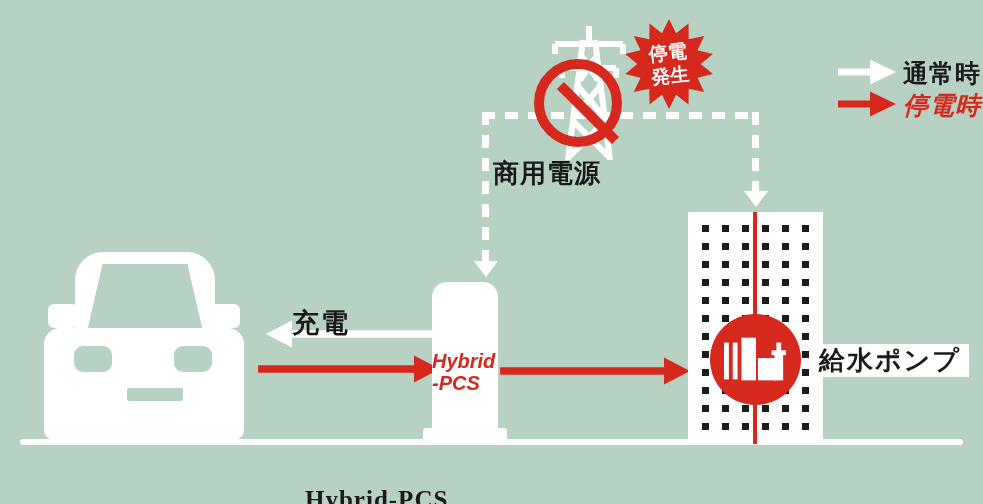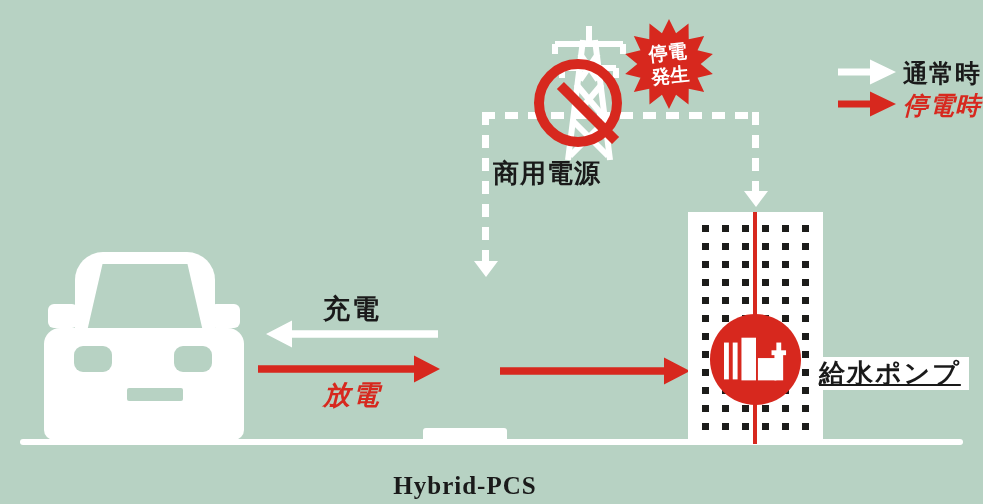--- a/index.html
+++ b/index.html
@@ -25,21 +25,21 @@
   
   .no-circle{width:88px;height:88px;border:10px solid var(--accent-red);border-radius:50%;box-sizing:border-box;}
   .no-slash{position:absolute;left:39px;top:5px;width:10px;height:78px;background:var(--accent-red);transform:rotate(-45deg);}
   
   .burst-text{display:flex;flex-direction:column;align-items:center;justify-content:center;
     width:92px;height:92px;color:var(--white);font-size:19px;line-height:23px;transform:rotate(-6deg);}
   
   .windows{display:grid;grid-template-columns:repeat(6,7px);grid-auto-rows:7px;row-gap:11px;column-gap:13px;padding:13px 0 0 14px;}
   .win{background:#1c1c1a;}
   
-  .c{text-align:center;}
+  .c{margin-top:14px;}
   .red-t{color:var(--accent-red);font-style:italic;}
   .lbl-lg{font-size:26px;letter-spacing:1px;}
   .lbl-md{font-size:25px;letter-spacing:1px;}
   .pump-tag{background:var(--white);font-size:26px;line-height:33px;padding:0 8px;letter-spacing:2px;}
 </style>
 </head>
 <body>
 
 <div id="stage">
 
@@ -97,22 +97,27 @@
     <div class="abs" style="left:46px;top:96px;width:38px;height:26px;background:var(--background);border-radius:9px;"></div>
     <div class="abs" style="left:146px;top:96px;width:38px;height:26px;background:var(--background);border-radius:9px;"></div>
     <div class="abs" style="left:99px;top:138px;width:56px;height:13px;background:var(--background);border-radius:2px;"></div>
     <div class="abs fill-white" style="left:22px;top:166px;width:40px;height:29px;border-radius:0 0 10px 10px;"></div>
     <div class="abs fill-white" style="left:166px;top:166px;width:40px;height:29px;border-radius:0 0 10px 10px;"></div>
   </div>
 
   <div class="abs arrow-l fill-white" style="left:266px;top:320px;width:172px;height:28px;"></div>
   <div class="abs c" style="left:292px;top:291px;width:120px;font-size:27px;letter-spacing:2px;">充電</div>
   <div class="abs arrow-r fill-red" style="left:258px;top:355px;width:182px;height:28px;"></div>
-  <div class="abs c red-t" style="left:292px;top:377px;width:120px;font-size:27px;letter-spacing:2px;">放電</div>
-
+
+  <div class="abs fill-white" style="left:432px;top:282px;width:66px;height:148px;border-radius:15px 15px 4px 4px;">
+    <div class="c red-t" style="padding-top:54px;font-size:20px;line-height:22px;">
+      <div>Hybrid</div>
+      <div>-PCS</div>
+    </div>
+  </div>
   <div class="abs fill-white" style="left:423px;top:428px;width:84px;height:14px;border-radius:3px;"></div>
   <div class="abs lbl-md c" style="left:305px;top:472px;width:320px;font-family:Liberation Serif, serif;">Hybrid-PCS</div>
 
   <div class="abs arrow-r fill-red" style="left:500px;top:357px;width:190px;height:28px;"></div>
 
   <div class="abs fill-white" style="left:688px;top:212px;width:135px;height:231px;">
     <div class="windows">
         <div class="win"></div>
         <div class="win"></div>
         <div class="win"></div>
@@ -192,15 +197,15 @@
     <svg width="64" height="46" viewBox="0 0 66 46" fill="#ffffff">
       <rect x="0" y="5" width="5" height="38"></rect>
       <rect x="9" y="5" width="5" height="38"></rect>
       <rect x="18" y="0" width="15" height="44"></rect>
       <rect x="35" y="21" width="19" height="23"></rect>
       <rect x="52" y="16" width="9" height="28"></rect>
       <rect x="49" y="13" width="15" height="5"></rect>
       <rect x="54" y="5" width="5" height="9"></rect>
     </svg>
   </div>
-  <div class="abs pump-tag" style="left:811px;top:357px;text-decoration:underline;">給水ポンプ</div>
+  <div class="abs pump-tag" style="left:811px;top:344px;">給水ポンプ</div>
 
 </div>
 
 </body></html>

